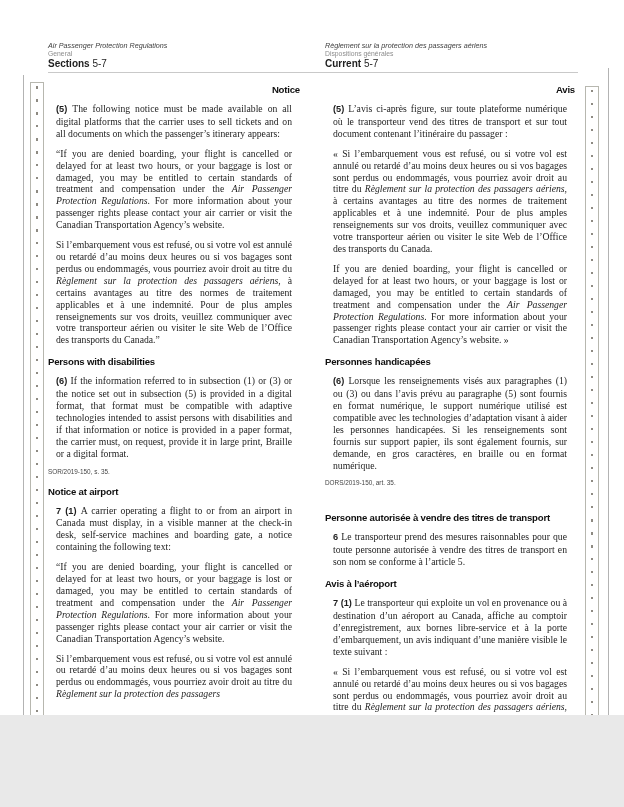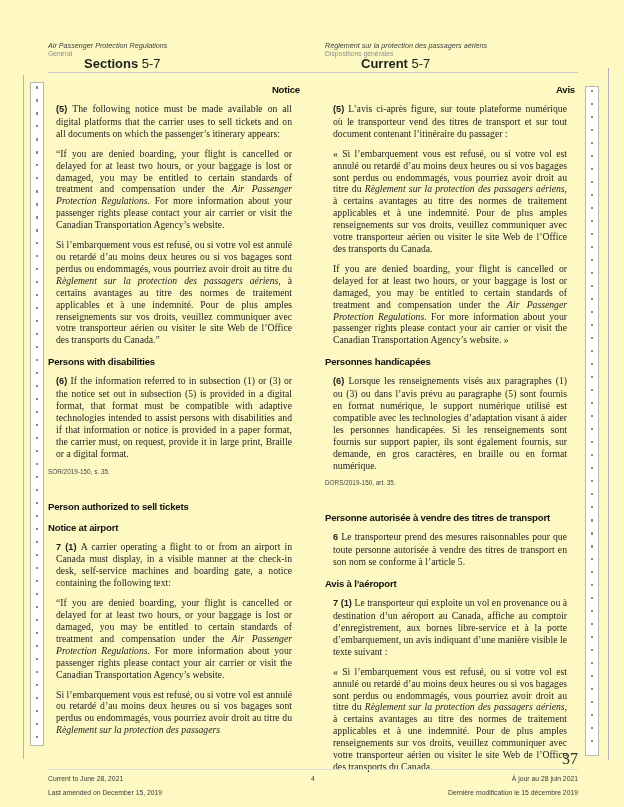--- a/index.html
+++ b/index.html
@@ -1,26 +1,26 @@
 <!DOCTYPE html>
 <html><head>
 <meta charset="utf-8">
 <style>
   html,body { margin:0; padding:0; background:#e9e9e9; }
   .page {
-    position:relative; width:624px; height:807px; margin:0 auto;
-    background:#fef9c3; overflow:hidden;
+    position:relative; width:624px; height:715px; margin:0 auto;
+    background:#ffffff; overflow:hidden;
     font-family:"Liberation Serif", serif; color:#1d1d1d;
   }
 
   
   .runhead { position:absolute; top:41px; font-family:"Liberation Sans", sans-serif; }
   .runhead .h-title { font-style:italic; font-size:7.2px; color:#3f3f3f; line-height:9px; }
   .runhead .h-sub   { font-size:6.8px; color:#8d8d8d; line-height:8.5px; }
-  .runhead .h-range { font-size:13px; color:#1f1f1f; line-height:9px;margin-left:36px; }
+  .runhead .h-range { font-size:10px; color:#1f1f1f; line-height:9px; }
   .runhead .h-range .lbl { font-weight:bold; }
   .hdr-left  { left:48px;  width:255px; }
   .hdr-right { left:325px; width:253px; }
   .header-rule { position:absolute; left:48px; top:72px; width:530px; height:1px; background:#c9c9c9; }
 
   
   .vrule { position:absolute; width:1px; background:#b3b3b3; }
   .vrule-left  { left:23px;  top:75px; height:684px; }
   .vrule-right { left:608px; top:68px; height:692px; }
   .changebar { position:absolute; border:1px solid #b7b7af; background:#fff; }
@@ -100,21 +100,20 @@
   <div class="col col-en">
     <h2 class="mnote first">Notice</h2>
     <p class="para"><span class="b">(5) </span><span>The following notice must be made available on all digital platforms that the carrier uses to sell tickets and on all documents on which the passenger’s itinerary appears:</span></p>
     <p class="para"><span>“If you are denied boarding, your flight is cancelled or delayed for at least two hours, or your baggage is lost or damaged, you may be entitled to certain standards of treatment and compensation under the </span><span class="i">Air Passenger Protection Regulations</span><span>. For more information about your passenger rights please contact your air carrier or visit the Canadian Transportation Agency’s website.</span></p>
     <p class="para"><span>Si l’embarquement vous est refusé, ou si votre vol est annulé ou retardé d’au moins deux heures ou si vos bagages sont perdus ou endommagés, vous pourriez avoir droit au titre du </span><span class="i">Règlement sur la protection des passagers aériens</span><span>, à certains avantages au titre des normes de traitement applicables et à une indemnité. Pour de plus amples renseignements sur vos droits, veuillez communiquer avec votre transporteur aérien ou visiter le site Web de l’Office des transports du Canada.”</span></p>
 
     <h2 class="mnote">Persons with disabilities</h2>
     <p class="para"><span class="b">(6) </span><span>If the information referred to in subsection (1) or (3) or the notice set out in subsection (5) is provided in a digital format, that format must be compatible with adaptive technologies intended to assist persons with disabilities and if that information or notice is provided in a paper format, the carrier must, on request, provide it in large print, Braille or a digital format.</span></p>
     <div class="amend-note">SOR/2019-150, s. 35.</div>
 
-    <h2 class="mnote big-gap">Person authorized to sell tickets</h2>
 
     <h2 class="mnote">Notice at airport</h2>
     <p class="para"><span class="b">7 (1) </span><span>A carrier operating a flight to or from an airport in Canada must display, in a visible manner at the check-in desk, self-service machines and boarding gate, a notice containing the following text:</span></p>
     <p class="para"><span>“If you are denied boarding, your flight is cancelled or delayed for at least two hours, or your baggage is lost or damaged, you may be entitled to certain standards of treatment and compensation under the </span><span class="i">Air Passenger Protection Regulations</span><span>. For more information about your passenger rights please contact your air carrier or visit the Canadian Transportation Agency’s website.</span></p>
     <p class="para"><span>Si l’embarquement vous est refusé, ou si votre vol est annulé ou retardé d’au moins deux heures ou si vos bagages sont perdus ou endommagés, vous pourriez avoir droit au titre du </span><span class="i">Règlement sur la protection des passagers</span></p>
   </div>
 
   <div class="col col-fr">
     <h2 class="mnote first">Avis</h2>
     <p class="para"><span class="b">(5) </span><span>L’avis ci-après figure, sur toute plateforme numérique où le transporteur vend des titres de transport et sur tout document contenant l’itinéraire du passager :</span></p>

